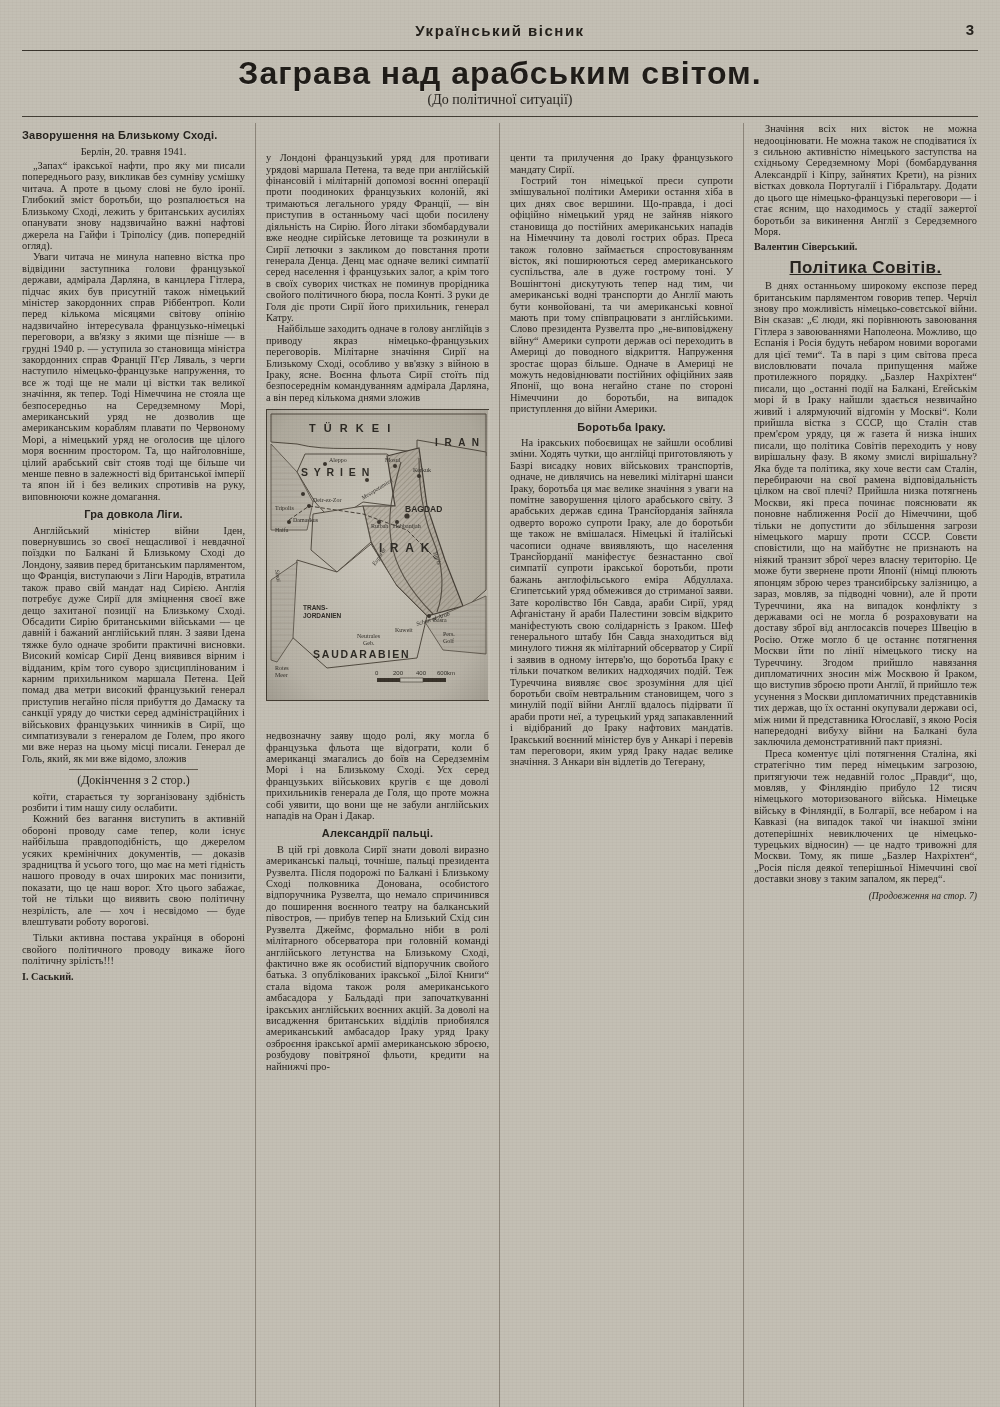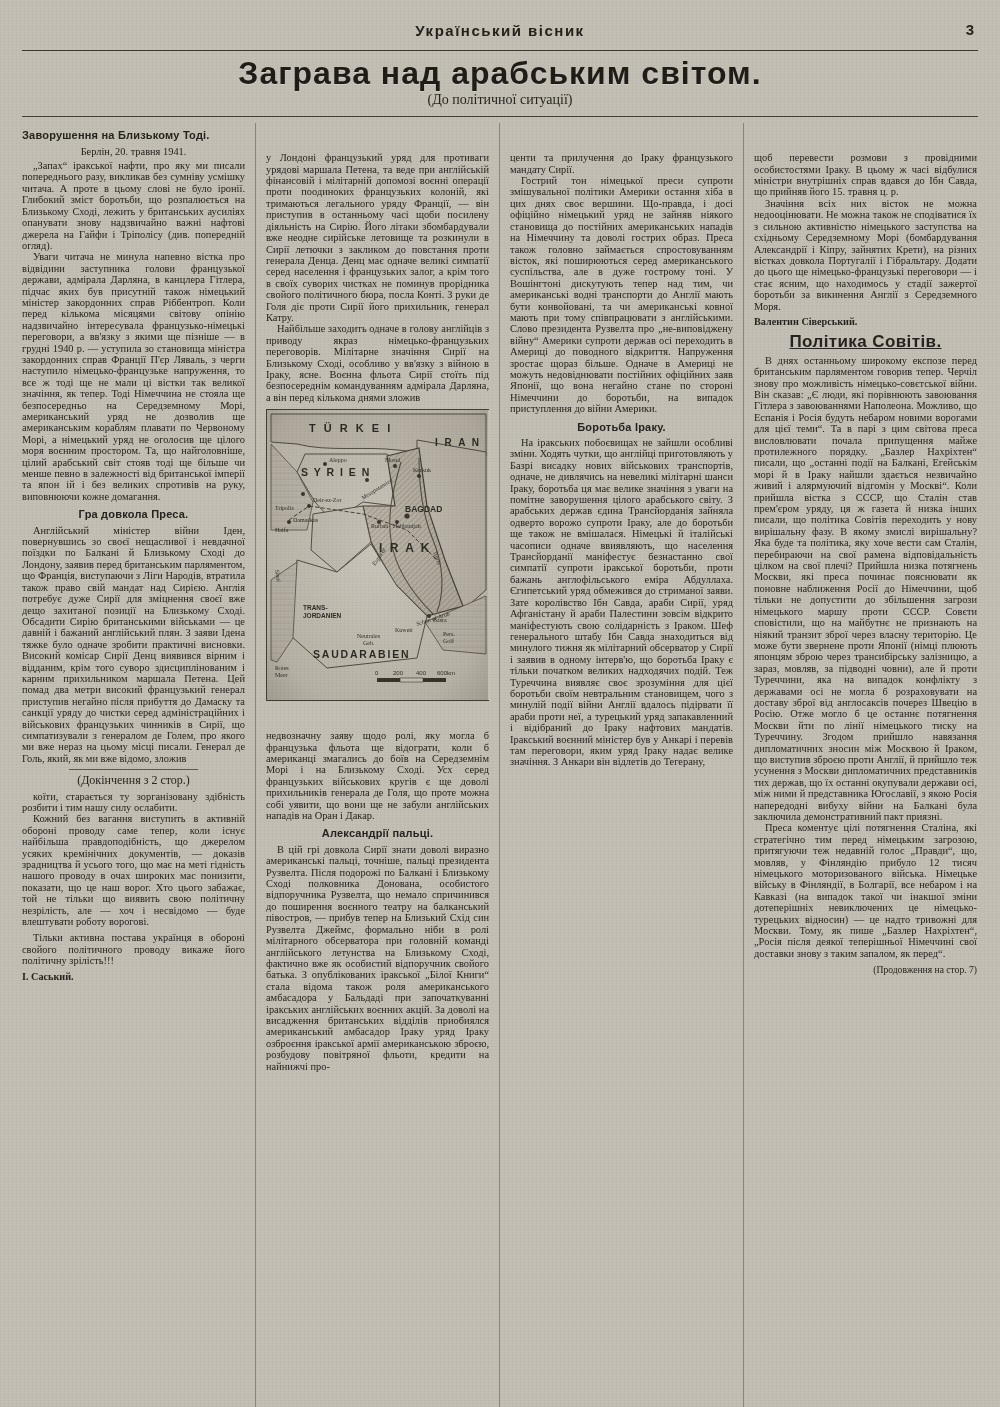--- a/index.html
+++ b/index.html
@@ -150,20 +150,21 @@
     text-align: center;
     text-indent: 0;
     font-size: 12px;
     margin: 5px 0 4px 0;
   }
   .cont-note-r {
     text-align: right;
     text-indent: 0;
     font-size: 9.6px;
     margin-top: 5px;
+    font-style: italic;
   }
   .bold-block {
     font-weight: normal;
     text-indent: 11px;
     margin-top: 5px;
   }
   .hr-short {
     border: 0;
     border-top: 1px solid #5d5649;
     width: 58%;
@@ -203,25 +204,25 @@
     <div class="page-number">3</div>
   </div>
 
   <div class="headline">Заграва над арабським світом.</div>
   <div class="subhead">(До політичної ситуації)</div>
   <div class="rule-under-head"></div>
 
   <div class="cols">
 
     <div class="col">
-      <div class="subhd left">Заворушення на Близькому Тоді.</div>
+      <div class="subhd left">Заворушення на Близькому Сході.</div>
       <p class="dateline">Берлін, 20. травня 1941.</p>
       <p>„Запах“ іракської нафти, про яку ми писали попереднього разу, викликав без сумніву усмішку читача. А проте в цьому слові не було іронії. Глибокий зміст боротьби, що розпалюється на Близькому Сході, лежить у британських аусиліях опанувати знову надзвичайно важні нафтові джерела на Гайфи і Тріполісу (див. попередній огляд).</p>
       <p>Уваги читача не минула напевно вістка про відвідини заступника голови французької держави, адмірала Дарляна, в канцлера Гітлера, підчас яких був присутній також німецький міністер закордонних справ Ріббентроп. Коли перед кількома місяцями світову опінію надзвичайно інтересувала французько-німецькі переговори, а вв'язку з якими ще пізніше — в грудні 1940 р. — уступила зо становища міністра закордонних справ Франції П'єр Ляваль, з черги наступило німецько-французьке напруження, то все ж тоді ще не мали ці вістки так великої значіння, як тепер. Тоді Німеччина не стояла ще безпосередньо на Середземному Морі, американський уряд не дозволив ще американським кораблям плавати по Червоному Морі, а німецький уряд не оголосив ще цілого моря воєнним простором. Та, що найголовніше, цілий арабський світ стояв тоді ще більше чи менше певно в залежності від британської імперії та япон ій і без великих спротивів на руку, виповнюючи кожне домагання.</p>
-      <div class="subhd">Гра довкола Преса.</div>
+      <div class="subhd">Гра довкола Ліги.</div>
       <p>Англійський міністер війни Іден, повернувшись зо своєї нещасливої і невдачної поїздки по Балкані й Близькому Сході до Лондону, заявив перед британським парляментом, що Франція, виступаючи з Ліги Народів, втратила також право свій мандат над Сирією. Англія потребує дуже Сирії для зміцнення своєї вже дещо захитаної позиції на Близькому Сході. Обсадити Сирію британськими військами — це давній і бажаний англійський плян. З заяви Ідена тяжке було одначе зробити практичні висновки. Високий комісар Сирії Денц виявився вірним і відданим, крім того суворо здисциплінованим і карним прихильником маршала Петена. Цей помад два метри високий французький генерал приступив негайно після прибуття до Дамаску та санкції уряду до чистки серед адміністраційних і військових французьких чинників в Сирії, що симпатизували з генералом де Голем, про якого ми вже нераз на цьому місці писали. Генерал де Голь, який, як ми вже відомо, зложив</p>
 
       <hr class="hr-short">
       <p class="cont-note">(Докінчення з 2 стор.)</p>
       <p>коїти, старається ту зорганізовану здібність розбити і тим нашу силу ослабити.</p>
       <p>Кожний без вагання виступить в активній обороні проводу саме тепер, коли існує найбільша правдоподібність, що джерелом усяких кремінічних документів, — доказів зрадництва й усього того, що має на меті гідність нашого проводу в очах широких мас понизити, показати, що це наш ворог. Хто цього забажає, той не тільки що виявить свою політичну незрілість, але — хоч і несвідомо — буде влештувати роботу ворогові.</p>
       <p class="bold-block">Тільки активна постава українця в обороні свойого політичного проводу викаже його політичну зрілість!!!</p>
       <p class="sig">І. Саський.</p>
     </div>
 
@@ -342,21 +343,20 @@
     </div>
 
     <div class="col">
       <p class="noind">центи та прилучення до Іраку французького мандату Сирії.</p>
       <p>Гострий тон німецької преси супроти змішувальної політики Америки остання хіба в цих днях своє вершини. Що-правда, і досі офіційно німецький уряд не зайняв ніякого становища до постійних американських нападів на Німеччину та доволі гострих образ. Преса також головно займається спростовуванням вісток, які поширюються серед американського суспільства, але в дуже гострому тоні. У Вошінгтоні дискутують тепер над тим, чи американські водні транспорти до Англії мають бути конвойовані, та чи американські ковної мають при тому співпрацювати з англійськими. Слово президента Рузвелта про „не-виповіджену війну“ Америки супроти держав осі переходить в Америці до поводного відкриття. Напруження зростає щораз більше. Одначе в Америці не можуть недовіднювати постійних офіційних заяв Японії, що вона негайно стане по стороні Німеччини до боротьби, на випадок приступлення до війни Америки.</p>
       <div class="subhd">Боротьба Іраку.</div>
       <p>На іракських побоєвищах не зайшли особливі зміни. Ходять чутки, що англійці приготовляють у Базрі висадку нових військових транспортів, одначе, не дивлячись на невеликі мілітарні шанси Іраку, боротьба ця має велике значіння з уваги на помітне заворушення цілого арабського світу. З арабських держав єдина Трансйорданія зайняла одверто ворожо супроти Іраку, але до боротьби ще також не вмішалася. Німецькі й італійські часописи одначе ввиявляють, що населення Трансйорданії маніфестує безнастанно свої симпатії супроти іракської боротьби, проти бажань англофільського еміра Абдуллаха. Єгипетський уряд обмежився до стриманої заяви. Зате королівство Ібн Савда, араби Сирії, уряд Афганістану й араби Палестини зовсім відкрито маніфестують свою солідарність з Іраком. Шеф генерального штабу Ібн Савда знаходиться від минулого тижня як мілітарний обсерватор у Сирії і заявив в одному інтерв'ю, що боротьба Іраку є тільки початком великих надходячих подій. Теж Туреччина виявляє своє зрозуміння для цієї боротьби своїм невтральним становищем, чого з минулій події війни Англії вдалось підірвати її араби проти неї, а турецький уряд запакавленний і відібраний до Іраку нафтових мандатів. Іракський воєнний міністер був у Анкарі і перевів там переговори, яким уряд Іраку надає велике значіння. З Анкари він відлетів до Тегерану,</p>
     </div>
 
     <div class="col">
-      <p class="noind">щоб перевести розмови з провідними особистостями Іраку. В цьому ж часі відбулися міністри внутрішніх справ вдався до Ібн Савда, що прийняв його 15. травня ц. р.</p>
       <p>Значіння всіх них вісток не можна недооцінювати. Не можна також не сподіватися їх з сильною активністю німецького заступства на східньому Середземному Морі (бомбардування Александрії і Кіпру, зайнятих Крети), на різних вістках довкола Португалії і Гібральтару. Додати до цього ще німецько-французькі переговори — і стає ясним, що находимось у стадії зажертої боротьби за викинення Англії з Середземного Моря.</p>
       <p class="sig">Валентин Сіверський.</p>
       <div class="bigsubhd">Політика Совітів.</div>
       <p>В днях останньому широкому експозе перед британським парляментом говорив тепер. Черчіл знову про можливість німецько-совєтської війни. Він сказав: „Є люди, які порівнюють завоювання Гітлера з завоюваннями Наполеона. Можливо, що Еспанія і Росія будуть небаром новими ворогами для цієї теми“. Та в парі з цим світова преса висловлювати почала припущення майже протилежного порядку. „Базлер Нахріхтен“ писали, що „останні події на Балкані, Егейськім морі й в Іраку найшли здається незвичайно живий і алярмуючий відгомін у Москві“. Коли прийшла вістка з СССР, що Сталін став прем'єром уряду, ця ж газета й низка інших писали, що політика Совітів переходить у нову вирішальну фазу. В якому змислі вирішальну? Яка буде та політика, яку хоче вести сам Сталін, перебираючи на свої рамена відповідальність цілком на свої плечі? Прийшла низка потягнень Москви, які преса починає пояснювати як поновне наближення Росії до Німеччини, щоб тільки не допустити до збільшення загрози німецького маршу проти СССР. Совєти сповістили, що на майбутнє не признають на ніякий транзит зброї через власну територію. Це може бути звернене проти Японії (німці плюють японцям зброю через трансибірську залізницю, а зараз, мовляв, за підводні човни), але й проти Туреччини, яка на випадок конфлікту з державами осі не могла б розраховувати на доставу зброї від англосаксів почерез Швецію в Росію. Отже могло б це останнє потягнення Москви йти по лінії німецького тиску на Туреччину. Згодом прийшло навязання дипломатичних зносин між Москвою й Іраком, що виступив зброєю проти Англії, й прийшло теж усунення з Москви дипломатичних представників тих держав, що їх останні окупували держави осі, між ними й представника Югославії, з якою Росія напередодні вибуху війни на Балкані була заключила демонстративний пакт приязні.</p>
       <p>Преса коментує цілі потягнення Сталіна, які стратегічно тим перед німецьким загрозою, притягуючи теж недавній голос „Правди“, що, мовляв, у Фінляндію прибуло 12 тисяч німецького моторизованого війська. Німецьке війську в Фінляндії, в Болгарії, все небаром і на Кавказі (на випадок такої чи інакшої зміни дотеперішніх невиключених це німецько-турецьких відносин) — це надто тривожні для Москви. Тому, як пише „Базлер Нахріхтен“, „Росія після деякої теперішньої Німеччині свої доставки знову з таким запалом, як перед“.</p>
       <p class="cont-note-r">(Продовження на стор. 7)</p>
     </div>
 
   </div>
  </div>

